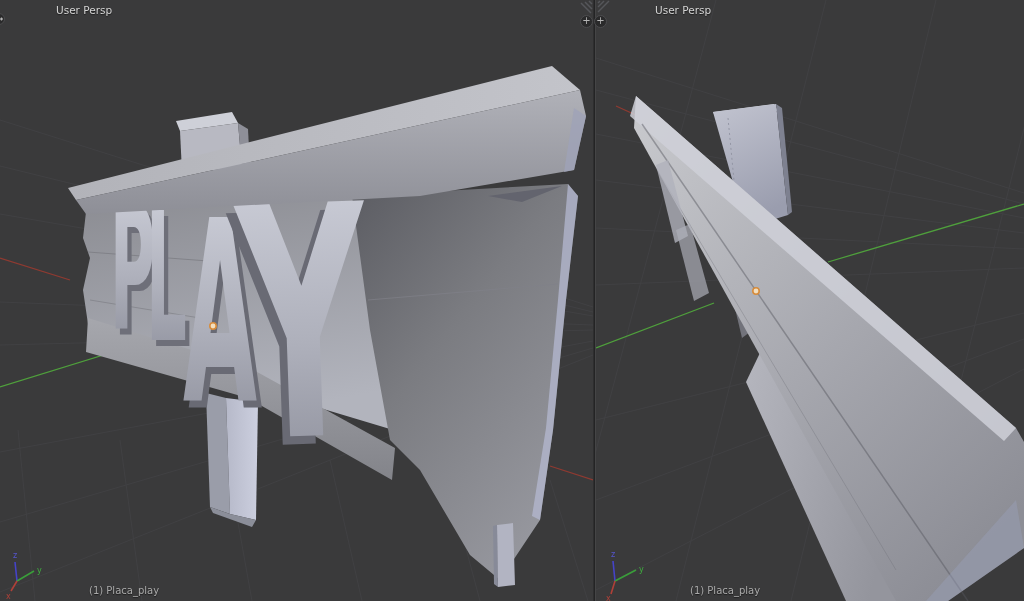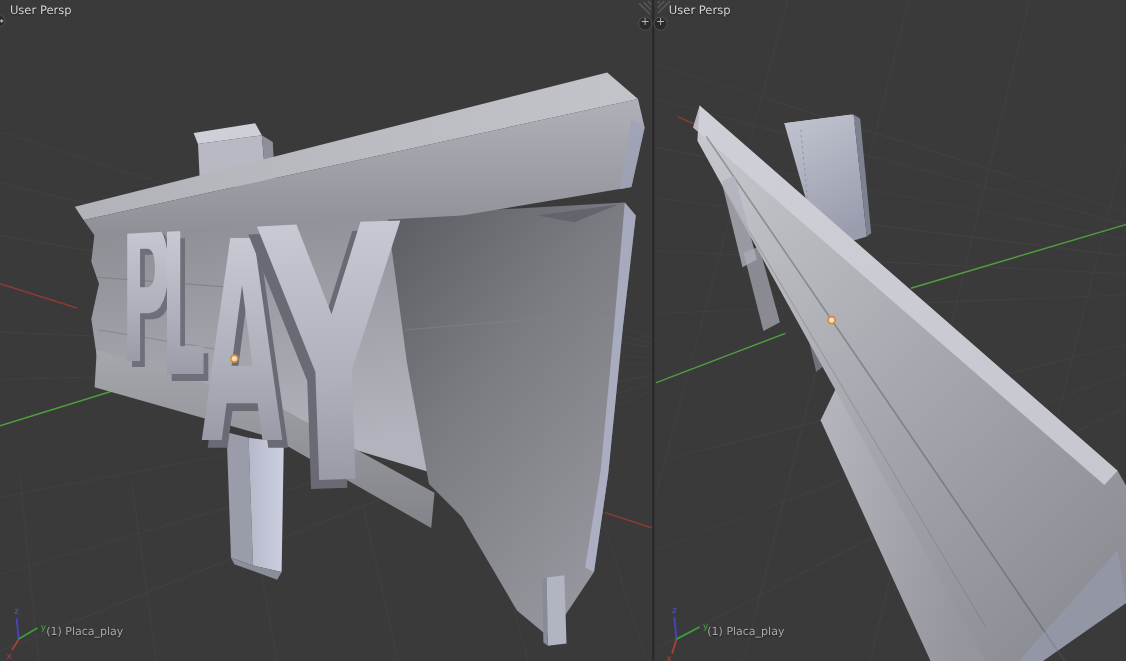--- a/index.html
+++ b/index.html
@@ -5,23 +5,23 @@
   html,body{margin:0;padding:0;background:#1d1d1d;}
   .screen{position:relative;width:1024px;height:601px;overflow:hidden;
           font-family:"DejaVu Sans","Liberation Sans",sans-serif;background:#3a3a3b;}
   .viewport{position:absolute;top:0;height:601px;overflow:hidden;}
   #vp-left{left:0;width:593px;}
   #vp-right{left:596px;width:428px;}
   .divider{position:absolute;left:593px;top:0;width:3px;height:601px;background:#242425;
            border-left:1px solid #2e2e2f;border-right:1px solid #454546;box-sizing:border-box;}
   svg.scene{position:absolute;left:0;top:0;display:block;}
   .vp-label{position:absolute;font-size:10.5px;color:#d4d4d4;text-shadow:0 1px 1px rgba(0,0,0,.55);
-            white-space:nowrap;pointer-events:none;}
+            white-space:nowrap;pointer-events:none;margin-left:47px;}
   .vp-label.top{top:4px;}
-  .vp-label.bottom{font-size:10px;color:#aaaaaa;top:569px;}
+  .vp-label.bottom{font-size:10px;color:#aaaaaa;top:585px;}
   .plus-btn{position:absolute;width:13px;height:13px;border-radius:50%;background:#2a2a2b;
             border:1px solid #4c4c4e;box-sizing:border-box;color:#b5b5b5;font-size:10px;
             line-height:10px;text-align:center;cursor:pointer;z-index:5;}
 </style>
 </head>
 <body>
 
 <div class="screen">
 
   <div class="viewport" id="vp-left">

